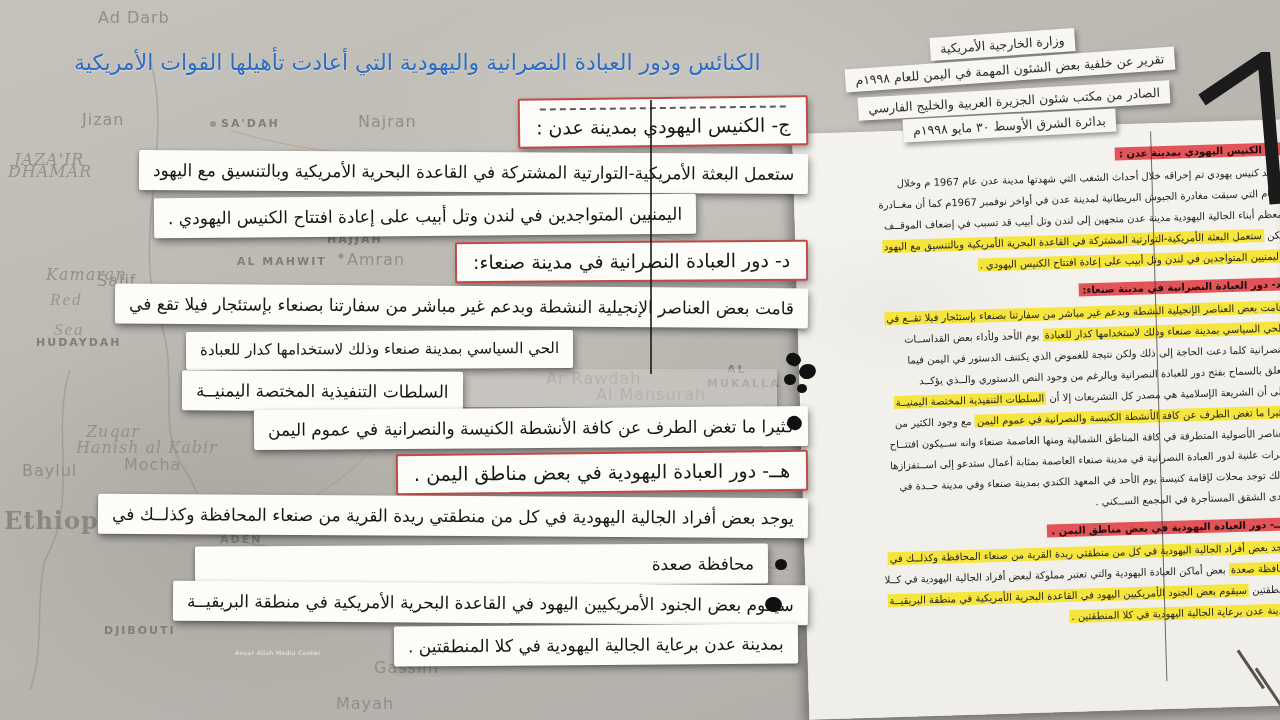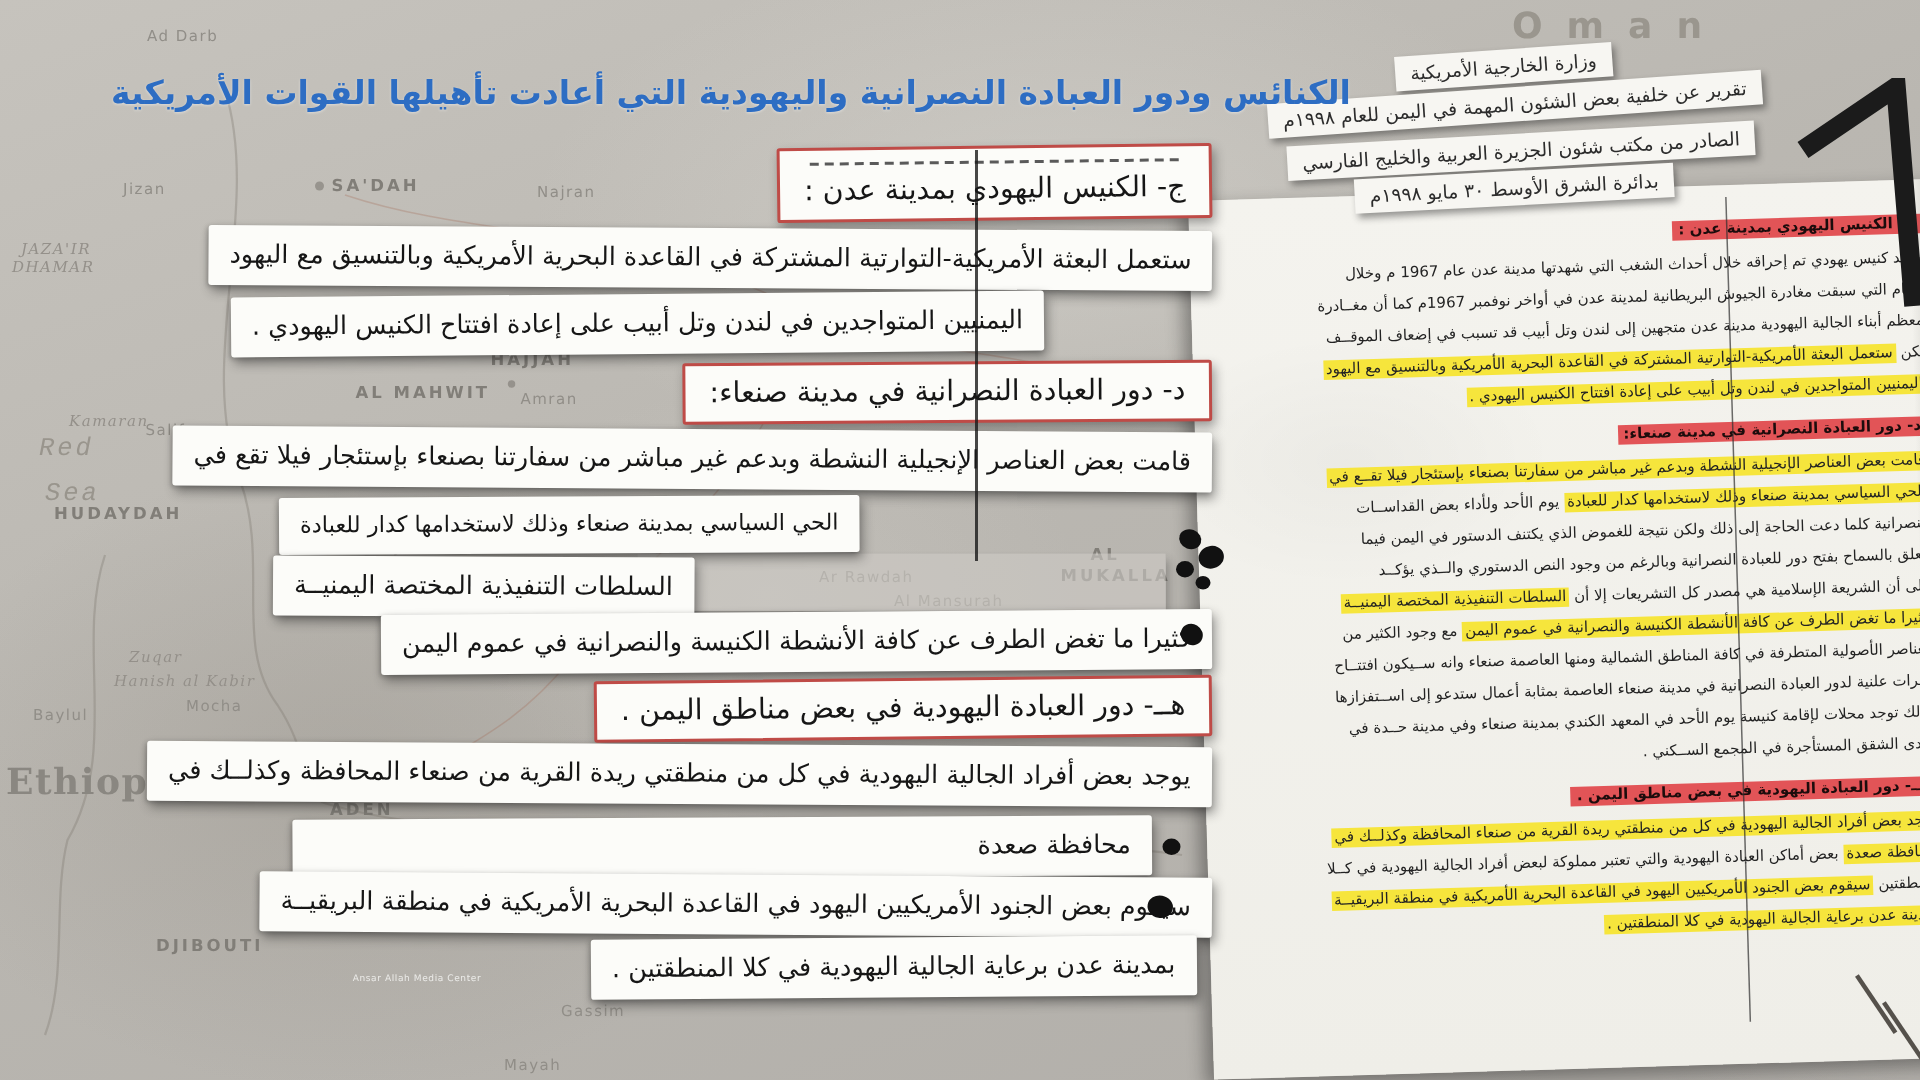--- a/index.html
+++ b/index.html
@@ -11,30 +11,30 @@
       radial-gradient(ellipse 500px 260px at 55% 20%, rgba(220,218,212,.45), rgba(0,0,0,0) 70%),
       radial-gradient(ellipse 380px 320px at 84% 80%, rgba(150,146,140,.28), rgba(0,0,0,0) 70%),
       radial-gradient(ellipse 300px 200px at 40% 55%, rgba(205,202,196,.35), rgba(0,0,0,0) 70%),
       linear-gradient(160deg,#c6c3bd 0%,#bab7b1 45%,#b1aea9 100%);
   }
   
   .map-svg{position:absolute;left:0;top:0;z-index:1;}
   .maplbl{position:absolute;z-index:2;color:#8d8a84;font-size:11px;letter-spacing:1px;white-space:nowrap;}
   .maplbl.caps{font-size:11px;color:#817e78;letter-spacing:2px;font-weight:bold;text-transform:uppercase;text-align:right;}
   .maplbl.capsb{font-size:13px;color:#7c7973;letter-spacing:2px;font-weight:bold;}
-  .maplbl.sm{font-size:10px;color:#918e88;margin-top:11px;}
+  .maplbl.sm{font-size:16px;color:#918e88;}
   .maplbl.it{font-style:italic;font-family:"DejaVu Serif","Liberation Serif",serif;color:#94908a;}
-  .maplbl.sea{font-style:italic;font-family:Liberation Mono, monospace;font-size:17px;color:#99958d;letter-spacing:2px;}
+  .maplbl.sea{font-style:italic;font-family:Liberation Serif, serif;font-size:17px;color:#99958d;letter-spacing:2px;margin-left:24px;}
   .maplbl.seasm{font-style:italic;font-family:"DejaVu Serif","Liberation Serif",serif;font-size:14px;color:#98948c;letter-spacing:1px;}
   .maplbl.country{font-size:24px;font-weight:bold;color:#8a8781;font-family:"DejaVu Serif","Liberation Serif",serif;letter-spacing:1px;}
   .maplbl.oman{font-size:24px;font-weight:bold;color:#9a968e;letter-spacing:16px;}
   
   .title{
     position:absolute;left:74px;top:50px;z-index:40;direction:rtl;white-space:nowrap;
-    font-size:22px;font-weight:bold;color:#2d6dc3;text-shadow:0 1px 2px rgba(255,255,255,.45);
+    font-size:22px;font-weight:normal;color:#2d6dc3;text-shadow:0 1px 2px rgba(255,255,255,.45);
   }
   
   #strips{position:absolute;left:30px;top:95px;width:778px;height:600px;z-index:20;}
   .strip{
     position:absolute;display:inline-block;background:#fcfcf9;color:#161616;
     direction:rtl;white-space:nowrap;font-size:17px;line-height:1.3;
     padding:9px 14px;box-shadow:2px 4px 7px rgba(30,30,30,.45),-1px 1px 3px rgba(30,30,30,.25);
     border-radius:2px;
   }
   .strip.hdr{border:2px solid #bf4b47;font-size:19px;padding:6px 16px;box-shadow:2px 4px 7px rgba(30,30,30,.4);}
@@ -124,21 +124,20 @@
     </g>
     <g fill="rgba(110,106,100,.5)">
       <circle cx="213" cy="124" r="3"></circle>
         <circle cx="341" cy="256" r="2.5"></circle>
         <circle cx="497" cy="277" r="3"></circle>
         <circle cx="291" cy="418" r="2.5"></circle>
     </g>
   </svg>
 
   <span class="maplbl sm" style="left:98px;top:8px">Ad Darb</span>
-  <span class="maplbl oman" style="left:1008px;top:3px">Oman</span>
   <span class="maplbl it sm" style="left:14px;top:150px">JAZA'IR</span>
   <span class="maplbl it sm" style="left:8px;top:162px">DHAMAR</span>
   <span class="maplbl sm" style="left:82px;top:110px">Jizan</span>
   <span class="maplbl caps" style="left:221px;top:117px">SA'DAH</span>
   <span class="maplbl sm" style="left:358px;top:112px">Najran</span>
   <span class="maplbl caps" style="left:327px;top:233px">HAJJAH</span>
   <span class="maplbl caps" style="left:237px;top:255px">AL MAHWIT</span>
   <span class="maplbl sm" style="left:347px;top:250px">Amran</span>
   <span class="maplbl capsb" style="left:500px;top:269px">SANAA</span>
   <span class="maplbl sm it" style="left:46px;top:265px">Kamaran</span>

